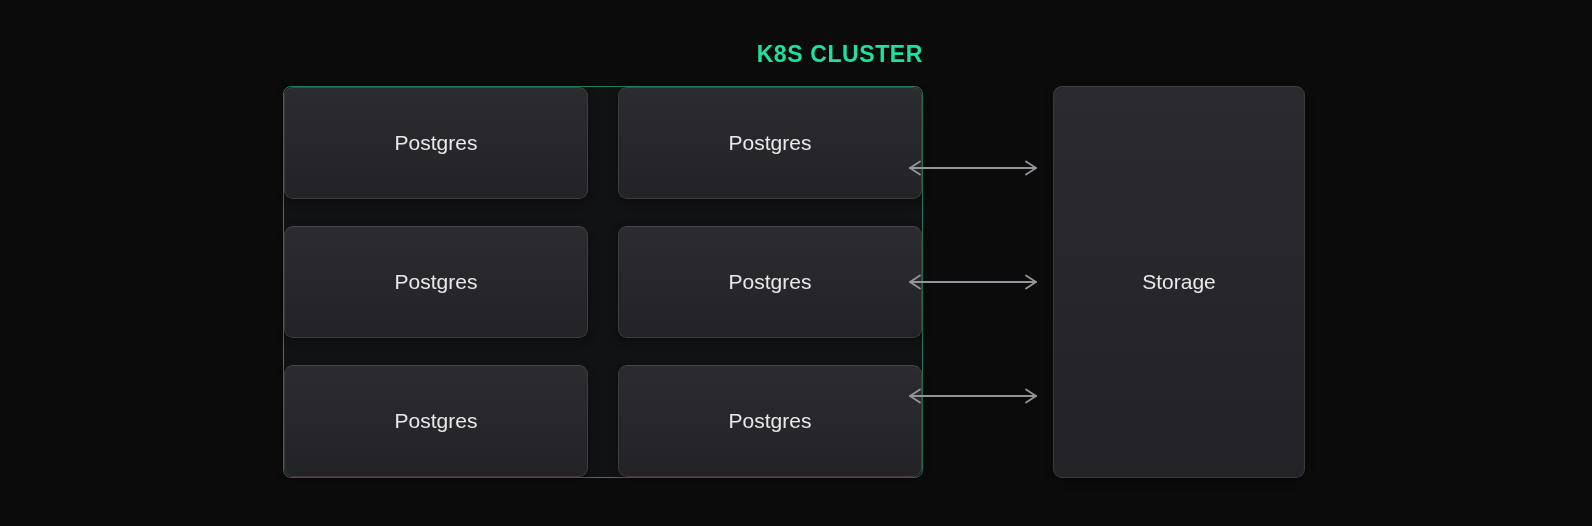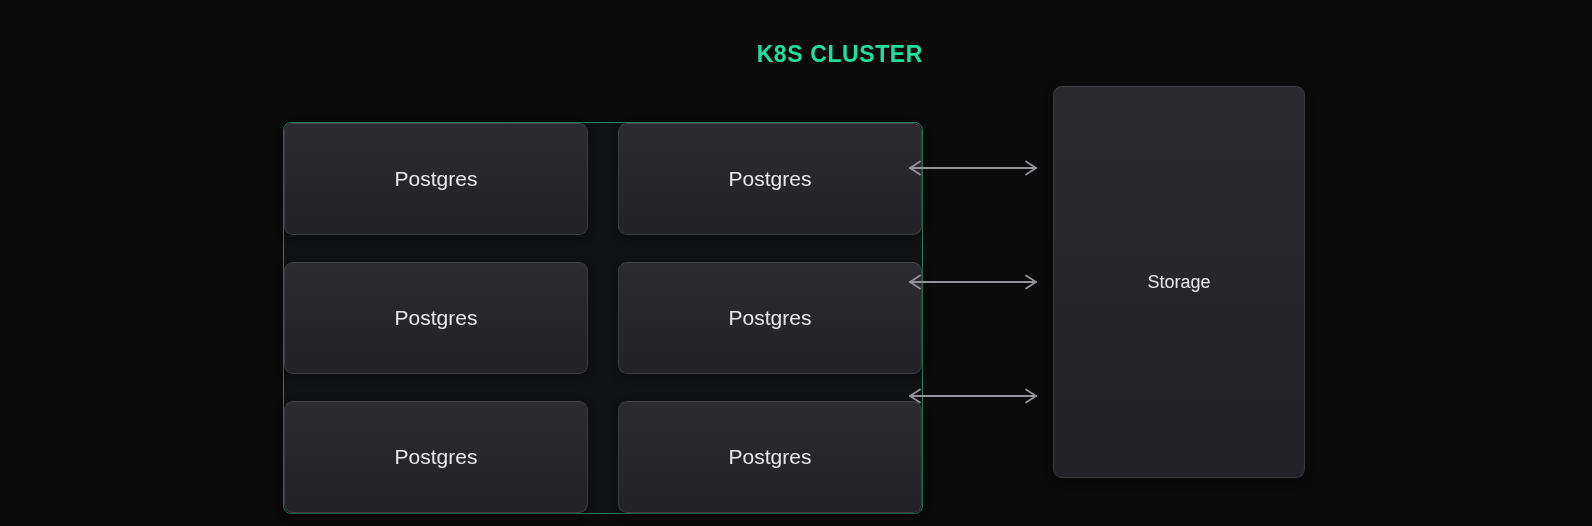--- a/index.html
+++ b/index.html
@@ -34,21 +34,20 @@
     height: 392px;
     box-sizing: border-box;
     border: 1px solid var(--cluster_border, #2e7d62);
     border-radius: 8px;
     background: #111213;
     display: grid;
     grid-template-columns: 1fr 1fr;
     grid-template-rows: 1fr 1fr 1fr;
     column-gap: 30px;
     row-gap: 27px;
-    margin-top: 36px;
   }
   .node {
     background: linear-gradient(180deg, #2c2c30 0%, #232327 100%);
     border: 1px solid #3c3c41;
     border-top-color: #47474c;
     border-radius: 9px;
     display: flex;
     align-items: center;
     justify-content: center;
     color: var(--text, #e9e9ec);
@@ -63,21 +62,21 @@
     height: 392px;
     box-sizing: border-box;
     background: linear-gradient(180deg, #2b2b2f 0%, #232327 100%);
     border: 1px solid #39393e;
     border-top-color: #424247;
     border-radius: 9px;
     display: flex;
     align-items: center;
     justify-content: center;
     color: var(--text, #e9e9ec);
-    font-size: 18px;
+    font-size: 21px;
     box-shadow: 0 3px 8px rgba(0,0,0,0.35);
   }
   .arrow {
     position: absolute;
     left: 903px;
     width: 140px;
     height: 20px;
   }
   .arrow-1 { top: 158px; }
   .arrow-2 { top: 272px; }

